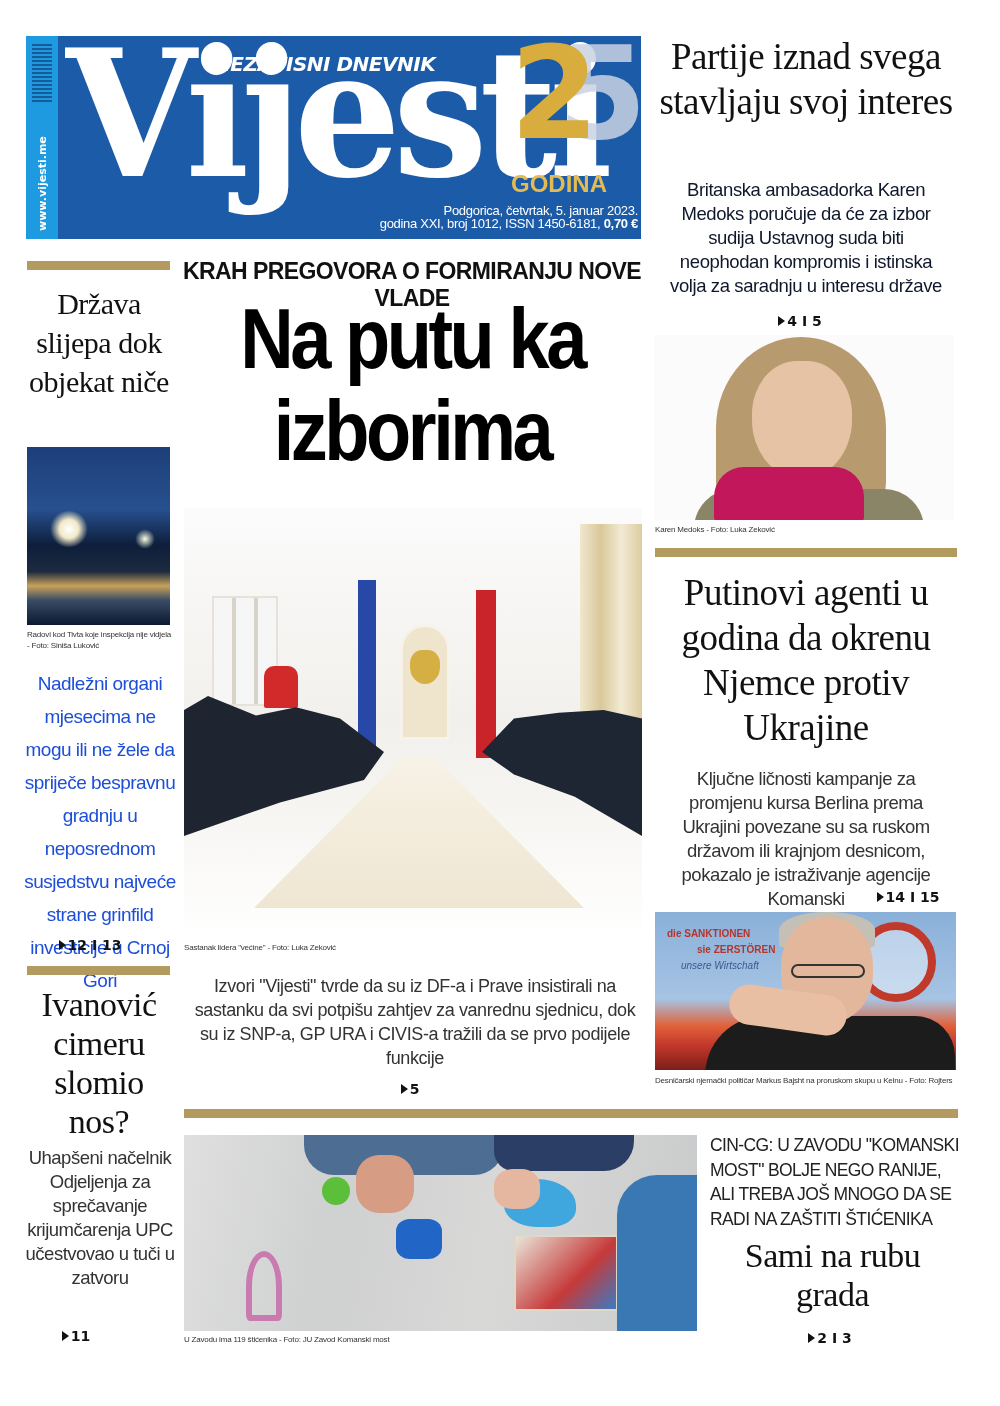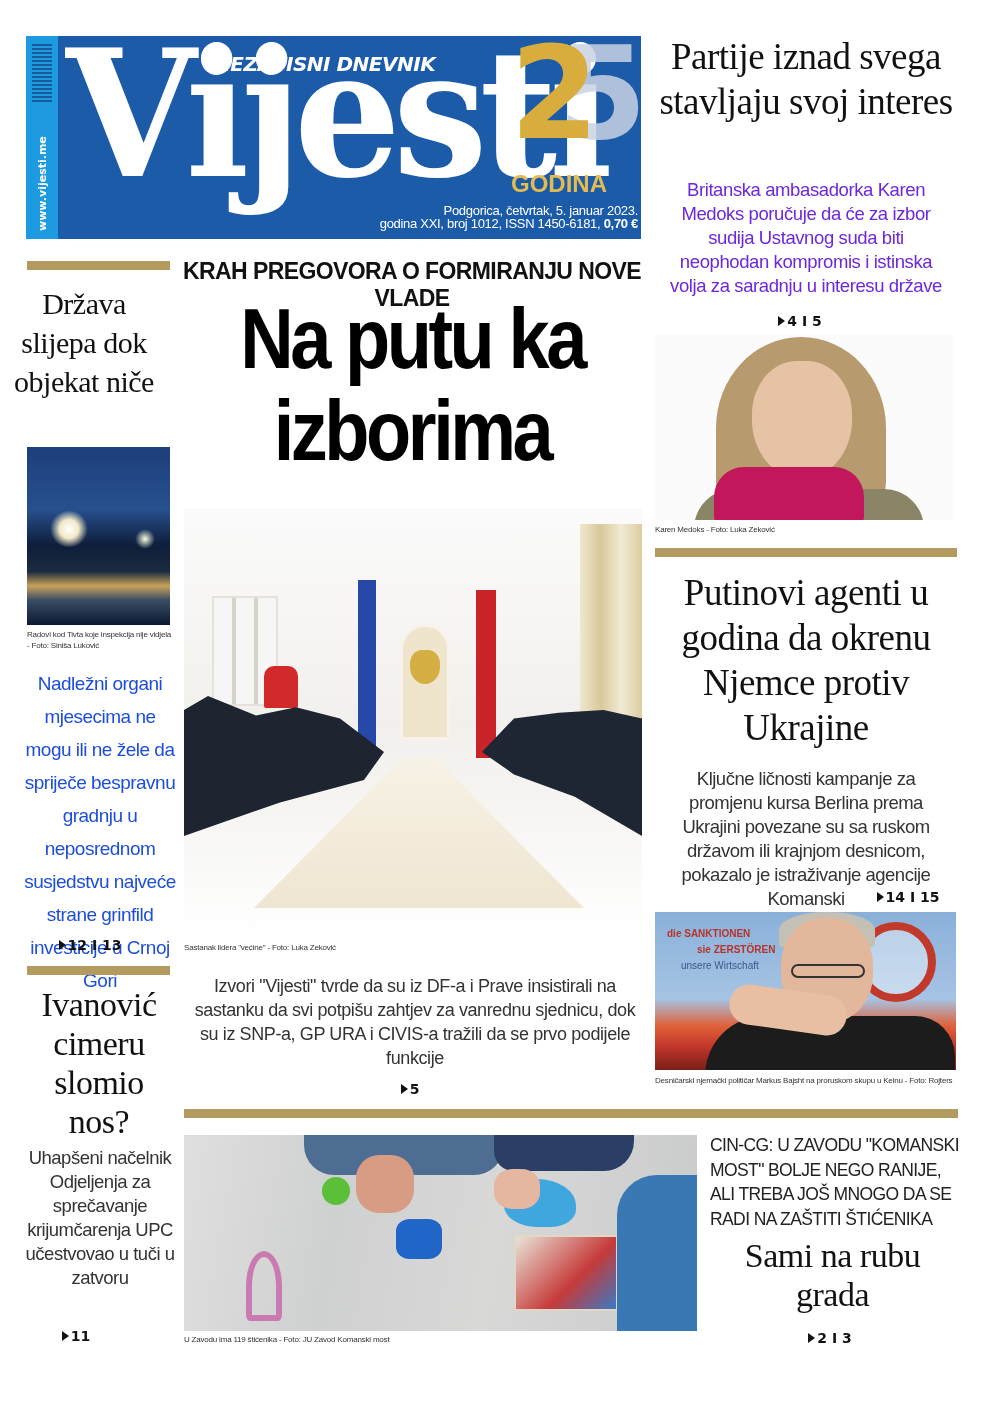--- a/index.html
+++ b/index.html
@@ -91,33 +91,33 @@
 </div>
 <div id="anniv-label" class="abs">GODINA</div>
 <div id="mast-date" class="abs">
   <div>Podgorica, četvrtak, 5. januar 2023.</div>
   <div><span>godina XXI, broj 1012, ISSN 1450-6181,</span> <b>0,70 €</b></div>
 </div>
 
 <div class="abs center" style="left:655px; top:34px; width:302px;">
   <div class="cond" style="font-size:37px; line-height:45px; font-weight:normal; color:#111;">Partije iznad svega stavljaju svoj interes</div>
 </div>
-<div class="abs center" style="left:664px; top:178px; width:284px; font-family:'Liberation Sans',sans-serif; font-size:18.5px; line-height:24px; color:#6d28d9; letter-spacing:-0.4px;">Britanska ambasadorka Karen Medoks poručuje da će za izbor sudija Ustavnog suda biti neophodan kompromis i istinska volja za saradnju u interesu države</div>
+<div class="abs center" style="left:664px; top:178px; width:284px; font-family:'Liberation Sans',sans-serif; font-size:18.5px; line-height:24px; color:#0f172a; letter-spacing:-0.4px;">Britanska ambasadorka Karen Medoks poručuje da će za izbor sudija Ustavnog suda biti neophodan kompromis i istinska volja za saradnju u interesu države</div>
 <div class="abs pageref" style="left:760px; top:313px; width:80px;"><span class="tri"></span><span>4 I 5</span></div>
 
 <div id="ph-karen" class="photo">
   <div class="hair"></div>
     <div class="coat"></div>
     <div class="face"></div>
     <div class="scarf"></div>
 </div>
 <div class="abs caption" style="left:655px; top:525px;text-align:center;">Karen Medoks - Foto: Luka Zeković</div>
 
 <div class="gold-rule" style="left:27px; top:261px; width:143px;"></div>
-<div class="abs center cond" style="left:9px; top:284px; width:150px; font-size:30px; line-height:39px; color:#111;">Država slijepa dok objekat niče</div>
+<div class="abs center cond" style="left:24px; top:284px; width:150px; font-size:30px; line-height:39px; color:#111;">Država slijepa dok objekat niče</div>
 <div id="ph-night" class="photo">
   <div class="glow"></div>
     <div class="glow2"></div>
 </div>
 <div class="abs caption" style="left:27px; top:629px; width:145px; line-height:11px;">Radovi kod Tivta koje inspekcija nije vidjela - Foto: Siniša Luković</div>
 <div class="abs center" style="left:22px; top:667px; width:156px; font-family:'Liberation Sans',sans-serif; font-size:19px; line-height:33px; color:#1d4ed8; letter-spacing:-0.5px;">Nadležni organi mjesecima ne mogu ili ne žele da spriječe bespravnu gradnju u neposrednom susjedstvu najveće strane grinfild investicije u Crnoj Gori</div>
 <div class="abs pageref" style="left:40px; top:937px; width:100px;"><span class="tri"></span><span>12 I 13</span></div>
 
 <div class="gold-rule" style="left:27px; top:966px; width:143px;"></div>
 <div class="abs center cond" style="left:24px; top:985px; width:150px; font-size:34px; line-height:39px; color:#111;">Ivanović cimeru slomio nos?</div>
@@ -148,21 +148,21 @@
 
 <div class="gold-rule" style="left:655px; top:548px; width:302px;"></div>
 <div class="abs center cond" style="left:652px; top:570px; width:308px; font-size:37px; line-height:45px; color:#111;">Putinovi agenti u godina da okrenu Njemce protiv Ukrajine</div>
 <div class="abs center" style="left:664px; top:767px; width:284px; font-family:'Liberation Sans',sans-serif; font-size:18.5px; line-height:24px; color:#333; letter-spacing:-0.5px;">Ključne ličnosti kampanje za promjenu kursa Berlina prema Ukrajini povezane su sa ruskom državom ili krajnjom desnicom, pokazalo je istraživanje agencije Komanski</div>
 <div class="abs pageref" style="left:868px; top:889px; width:80px;"><span class="tri"></span><span>14 I 15</span></div>
 
 <div id="ph-markus" class="photo">
   <div class="sign">
     <div>die SANKTIONEN</div>
     <div style="padding-left:30px">sie ZERSTÖREN</div>
-    <div style="padding-left:14px; color:#3a5a8c; font-weight:normal;">unsere Wirtschaft</div>
+    <div style="padding-left:14px; color:#3a5a8c; font-weight:normal;font-style:italic;">unsere Wirtschaft</div>
   </div>
   <div class="nosign"></div>
   <div class="body"></div>
   <div class="hairtop"></div>
   <div class="head"></div>
   <div class="glasses"></div>
   <div class="hand"></div>
 </div>
 <div class="abs caption" style="left:655px; top:1075px; width:300px; line-height:11px;">Desničarski njemački političar Markus Bajsht na proruskom skupu u Kelnu - Foto: Rojters</div>
 

